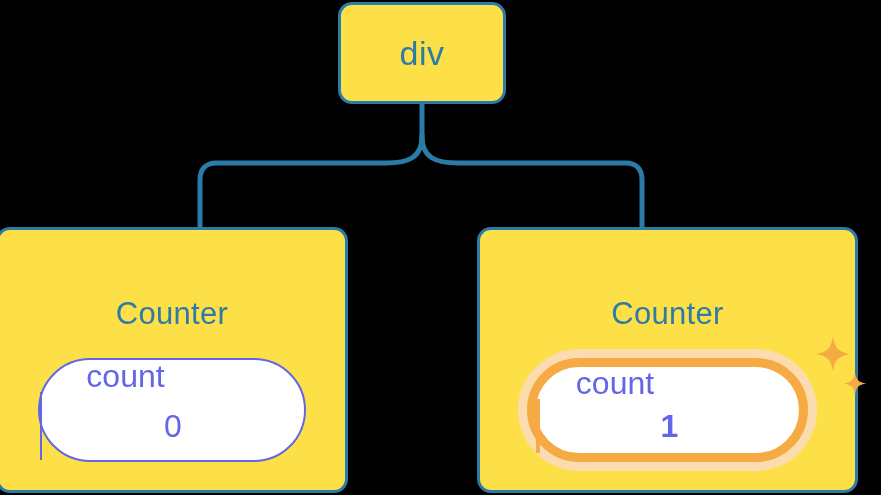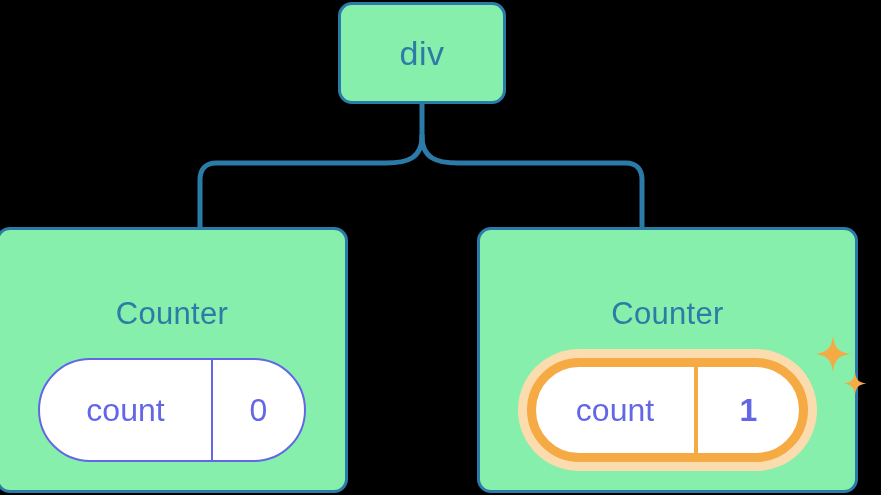--- a/index.html
+++ b/index.html
@@ -28,21 +28,21 @@
     top: 0;
     width: 881px;
     height: 495px;
     pointer-events: none;
   }
 
   
   .node {
     position: absolute;
     box-sizing: border-box;
-    background: #86efac;
+    background: #fde047;
     border: 3px solid #2b7ba8;
     border-radius: 14px;
   }
 
   .div-node {
     left: 338px;
     top: 2px;
     width: 168px;
     height: 102px;
     display: flex;
@@ -86,20 +86,21 @@
   }
 
   .pill {
     position: relative;
     box-sizing: border-box;
     display: flex;
     align-items: stretch;
     height: 104px;
     border-radius: 52px;
     background: #ffffff;
+    flex-direction: column;
   }
 
   .pill-plain {
     width: 268px;
     border: 2px solid #6366e6;
   }
   .pill-highlight {
     width: 281px;
     border: 9px solid #f5aa43;
     box-shadow: 0 0 0 9px #fbdcae;

